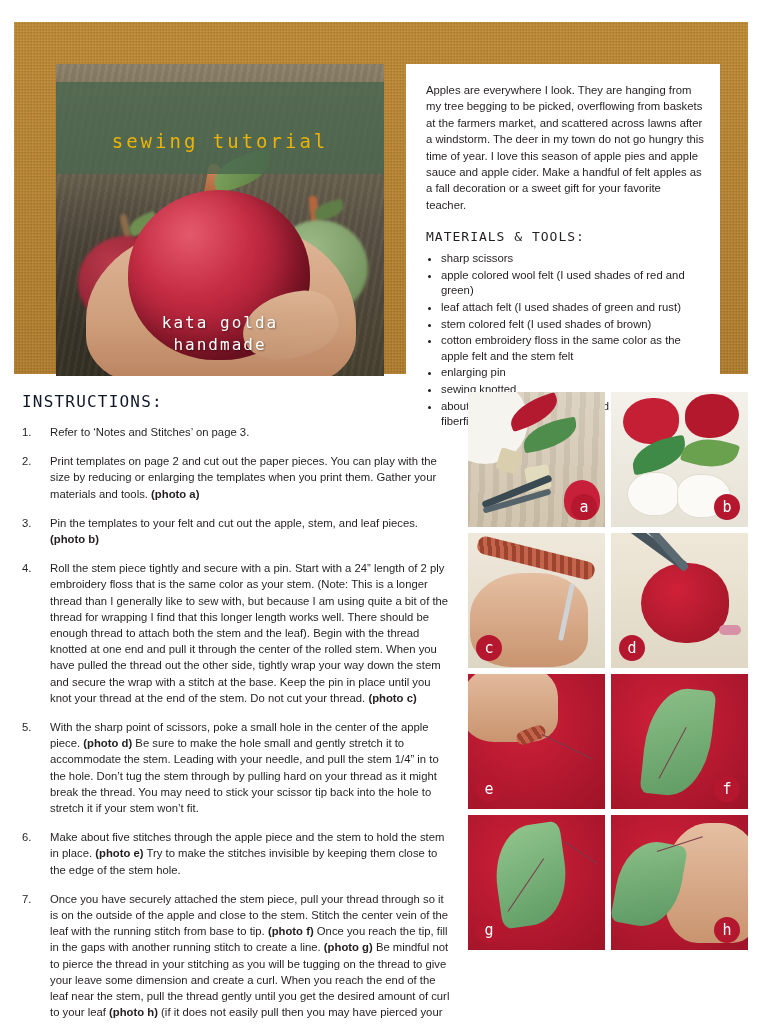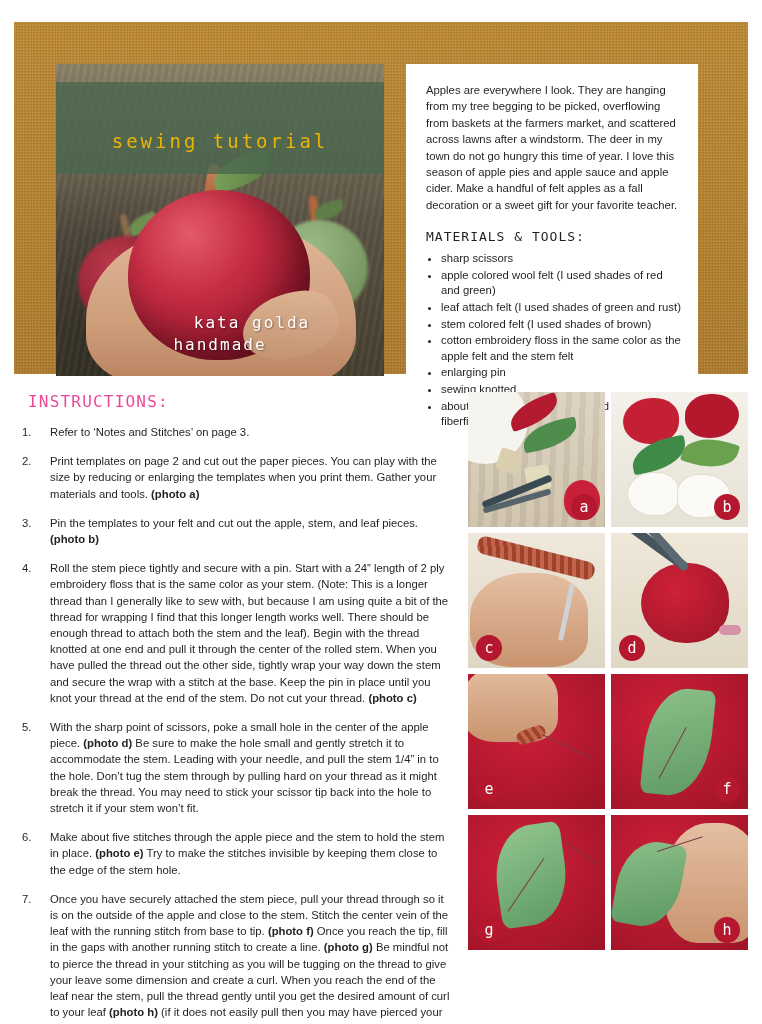--- a/index.html
+++ b/index.html
@@ -172,29 +172,29 @@
     position: absolute;
     left: 0;
     width: 100%;
     text-align: center;
     color: #ffffff;
     font-family: "DejaVu Sans Mono", monospace;
     font-size: 16px;
     letter-spacing: 2px;
     text-shadow: 1px 1px 2px rgba(0,0,0,.4);
   }
-  .cover-brand-1 { bottom: 44px; padding-left: 32px; }
+  .cover-brand-1 { bottom: 44px; }
   .cover-brand-2 { bottom: 22px; }
 
   
   .intro-card {
     position: absolute;
     left: 392px;
     top: 42px;
-    width: 292px;
+    width: 314px;
     height: 312px;
     background: #ffffff;
     box-sizing: border-box;
     padding: 18px 16px 10px 20px;
   }
   .intro-text {
     font-size: 11.3px;
     line-height: 16.4px;
     color: #231f20;
     margin: 0 0 16px 0;
@@ -214,26 +214,26 @@
   }
   ul.materials li {
     font-size: 11.3px;
     line-height: 15.6px;
     margin-bottom: 1px;
   }
 
   
   .instructions-title {
     position: absolute;
-    left: 28px;
+    left: 22px;
     top: 392px;
     font-family: "DejaVu Sans Mono", monospace;
     font-size: 16px;
     letter-spacing: 1.2px;
-    color: #ec4899;
+    color: #0f172a;
   }
   .steps {
     position: absolute;
     left: 22px;
     top: 424px;
     width: 430px;
   }
   .step {
     display: flex;
     margin-bottom: 13px;

